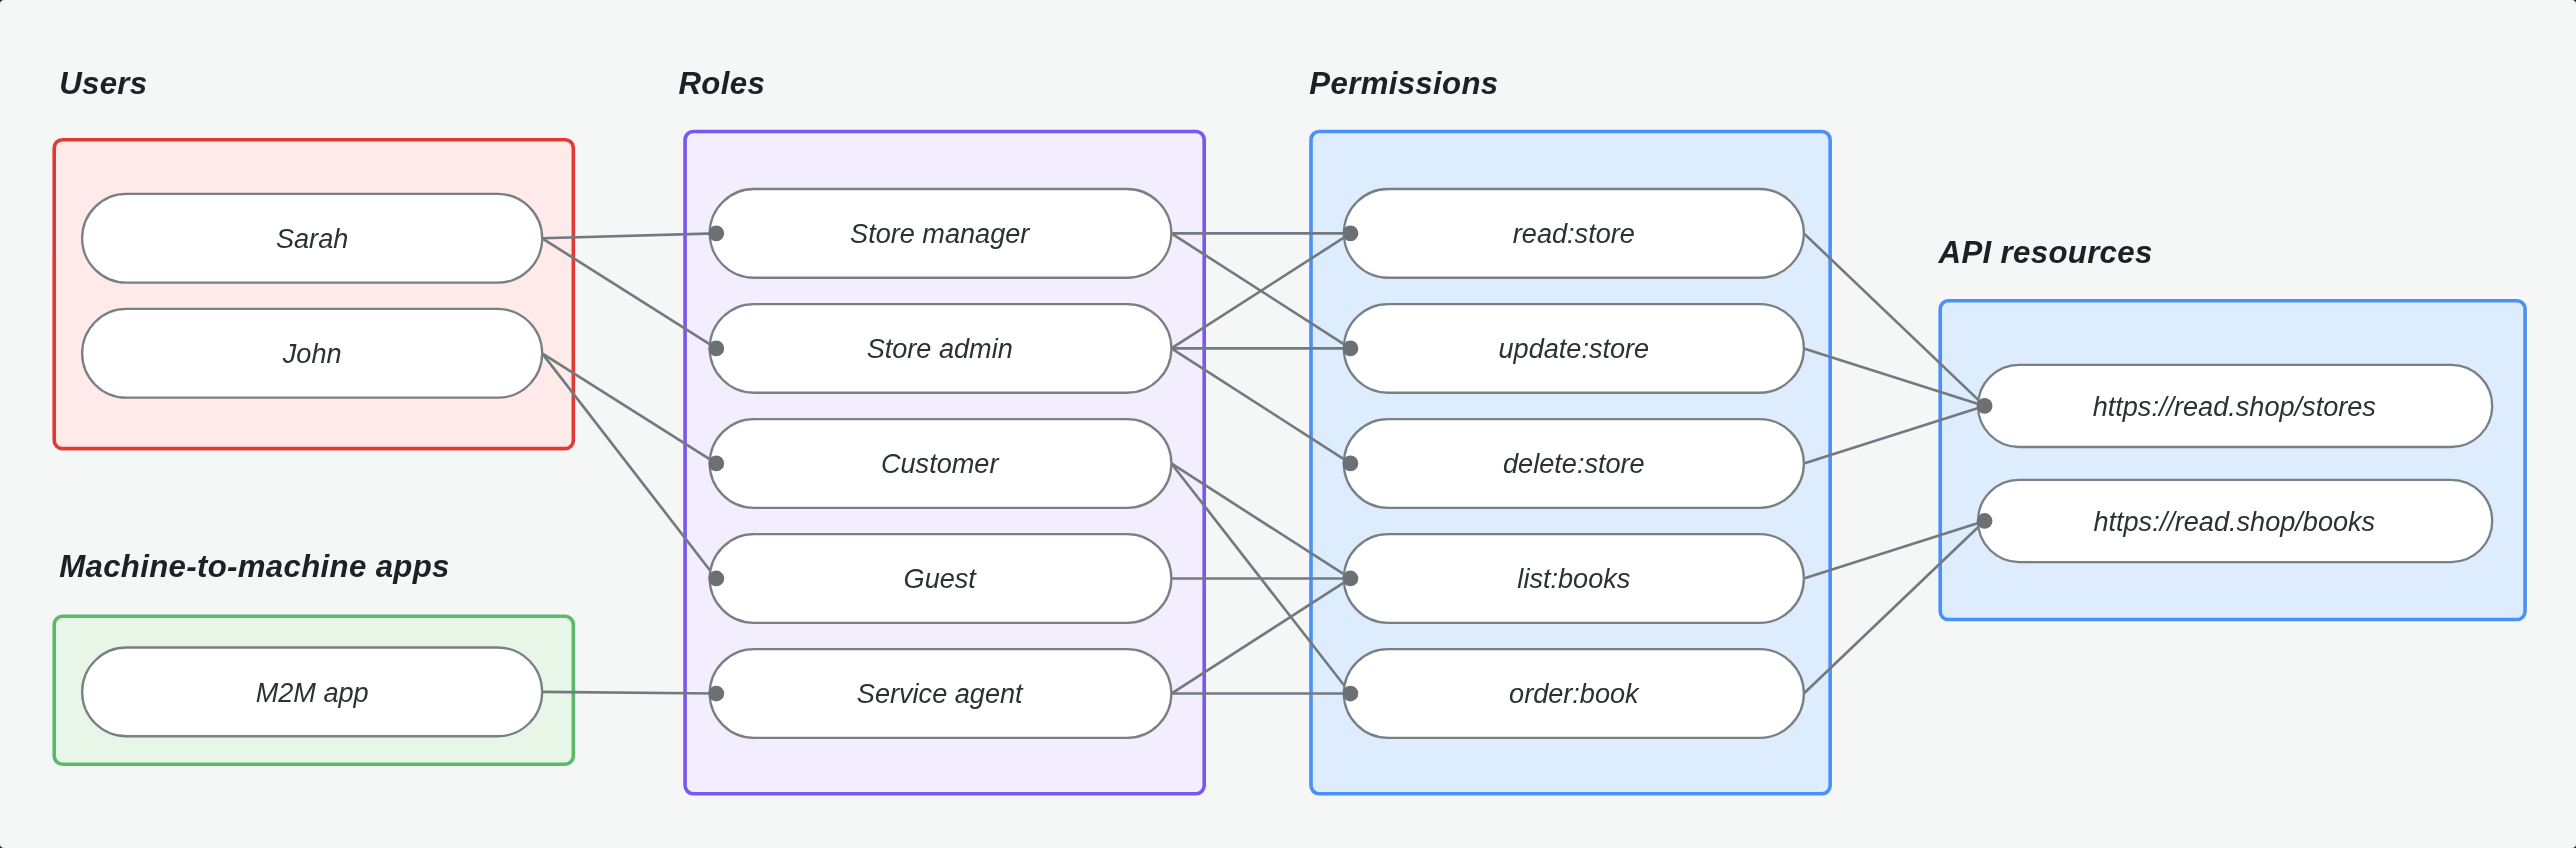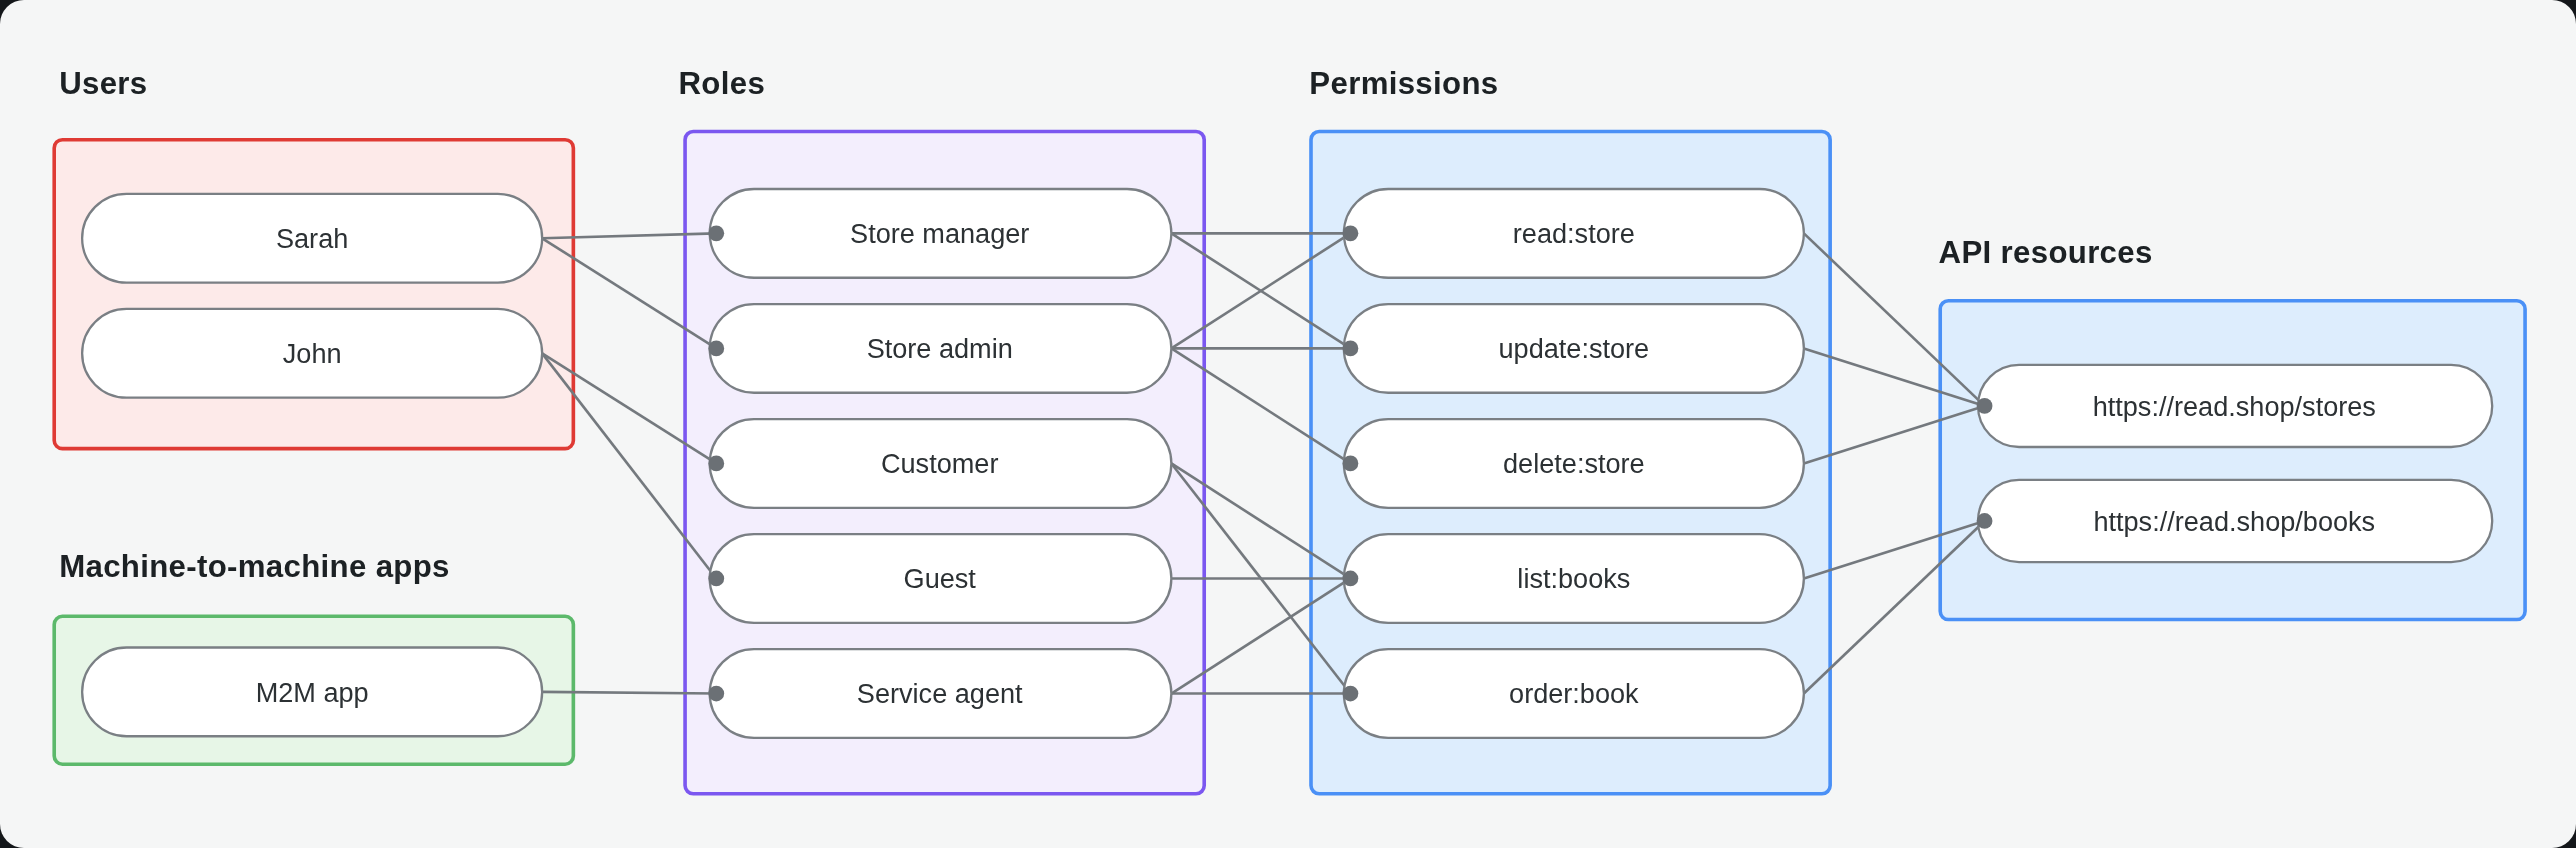--- a/index.html
+++ b/index.html
@@ -1,21 +1,22 @@
 <!DOCTYPE html>
 <html style="--canvas-bg: #f5f6f6; --node-fill: #ffffff; --node-border: #7a7f84; --node-text: #2c3134; --label-color: #1c2124;font-size:14px"><head>
 <meta charset="utf-8">
 <style>
   html,body{margin:0;padding:0;height:100%;}
   body{background:#14171a;}
   .canvas{
     position:fixed; inset:0;
     background:var(--canvas-bg,#f5f6f6);
-    border-radius:24px;
+    border-radius:4px;
     overflow:hidden;
+    font-style:italic;
   }
   svg{display:block;width:100%;height:100%;}
   .section-title{
     font-family:"Liberation Sans",sans-serif;
     font-size:19px; font-weight:700;
     fill:var(--label-color,#1c2124);
     letter-spacing:.2px;
   }
   .node-label{
     font-family:"Liberation Sans",sans-serif;

